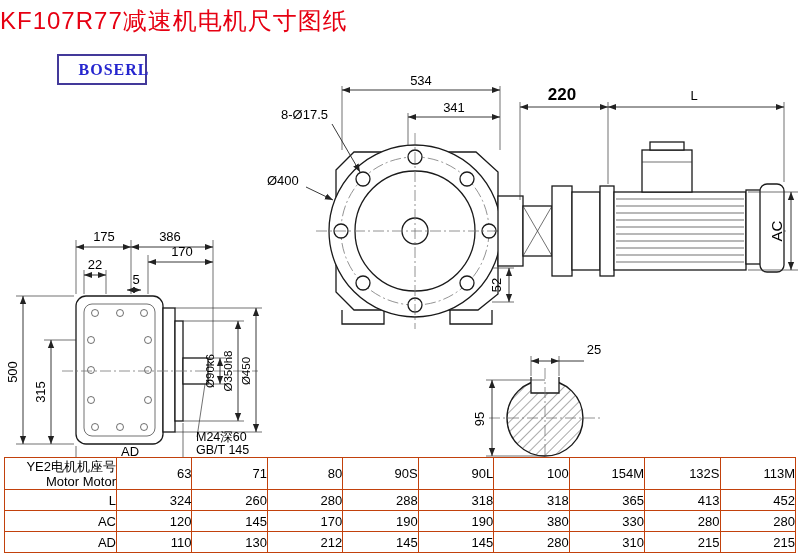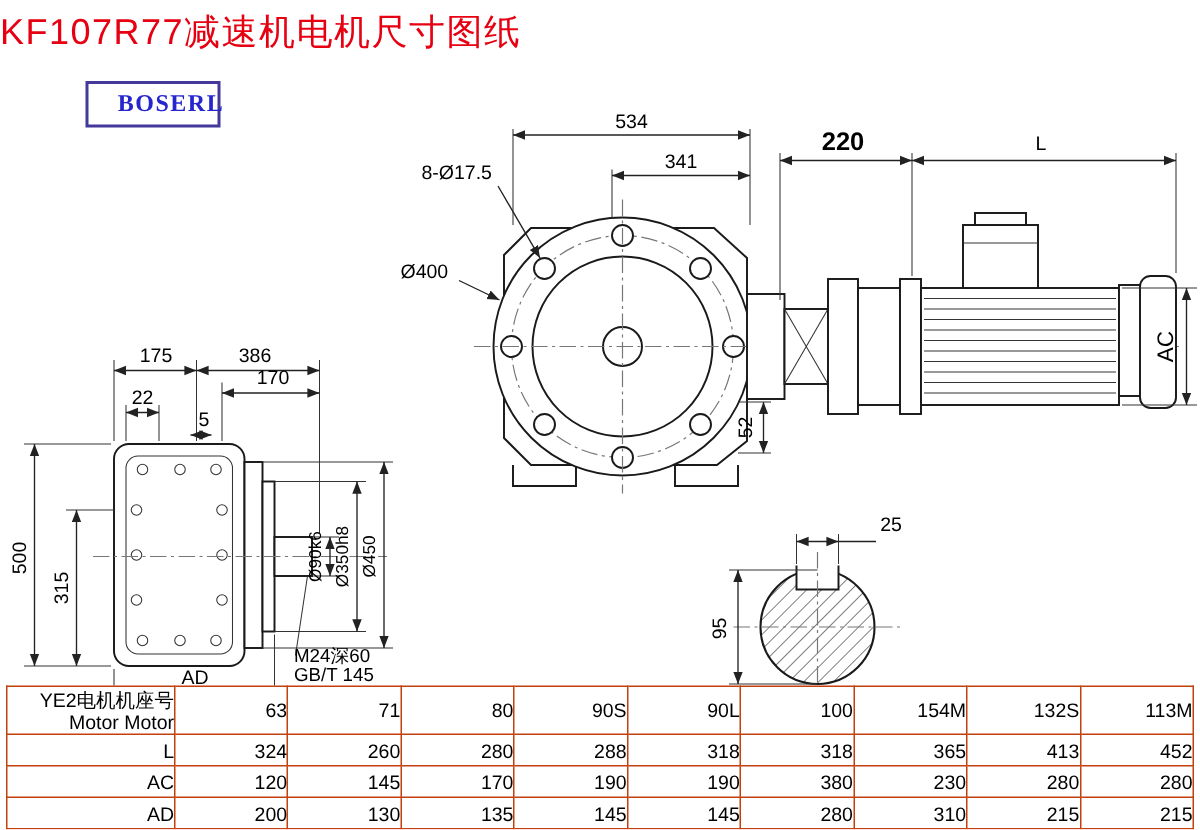--- a/index.html
+++ b/index.html
@@ -280,29 +280,29 @@
         <td>452</td>
       </tr>
       <tr>
         <td>AC</td>
         <td>120</td>
         <td>145</td>
         <td>170</td>
         <td>190</td>
         <td>190</td>
         <td>380</td>
-        <td>230</td>
+        <td>330</td>
         <td>280</td>
         <td>280</td>
       </tr>
       <tr>
         <td>AD</td>
-        <td>200</td>
+        <td>110</td>
         <td>130</td>
-        <td>135</td>
+        <td>212</td>
         <td>145</td>
         <td>145</td>
         <td>280</td>
         <td>310</td>
         <td>215</td>
         <td>215</td>
       </tr>
     </tbody>
   </table>
 

